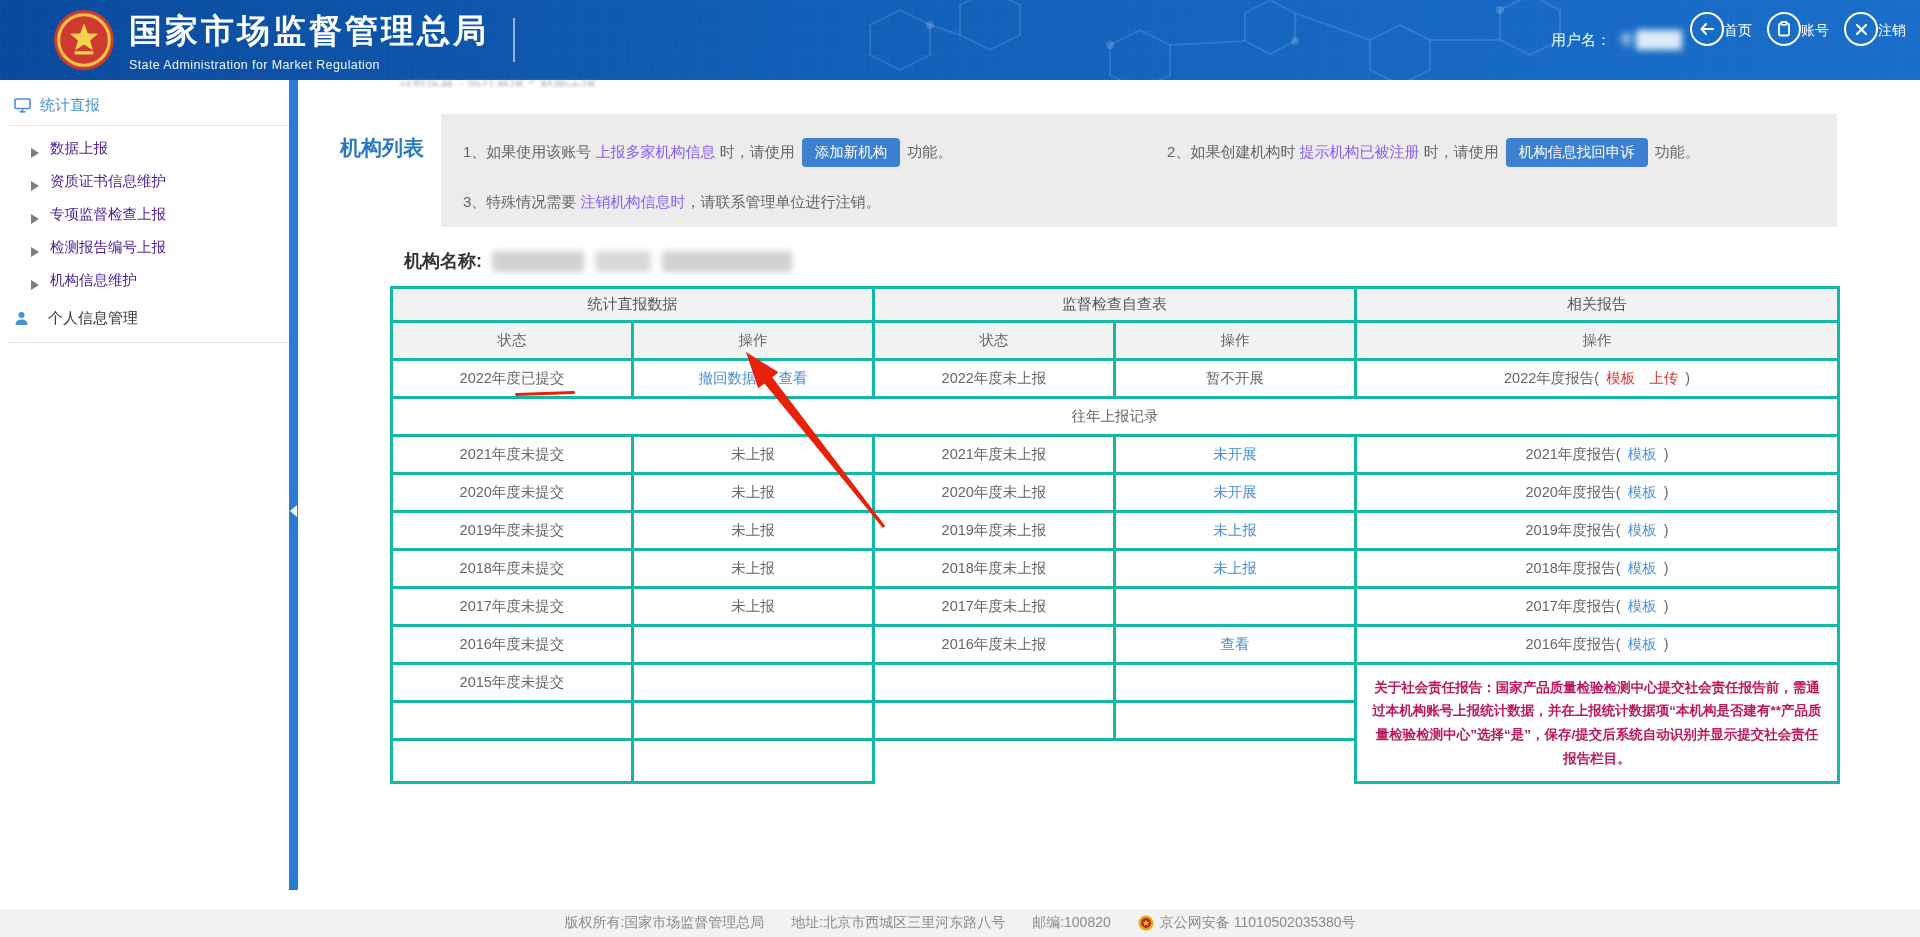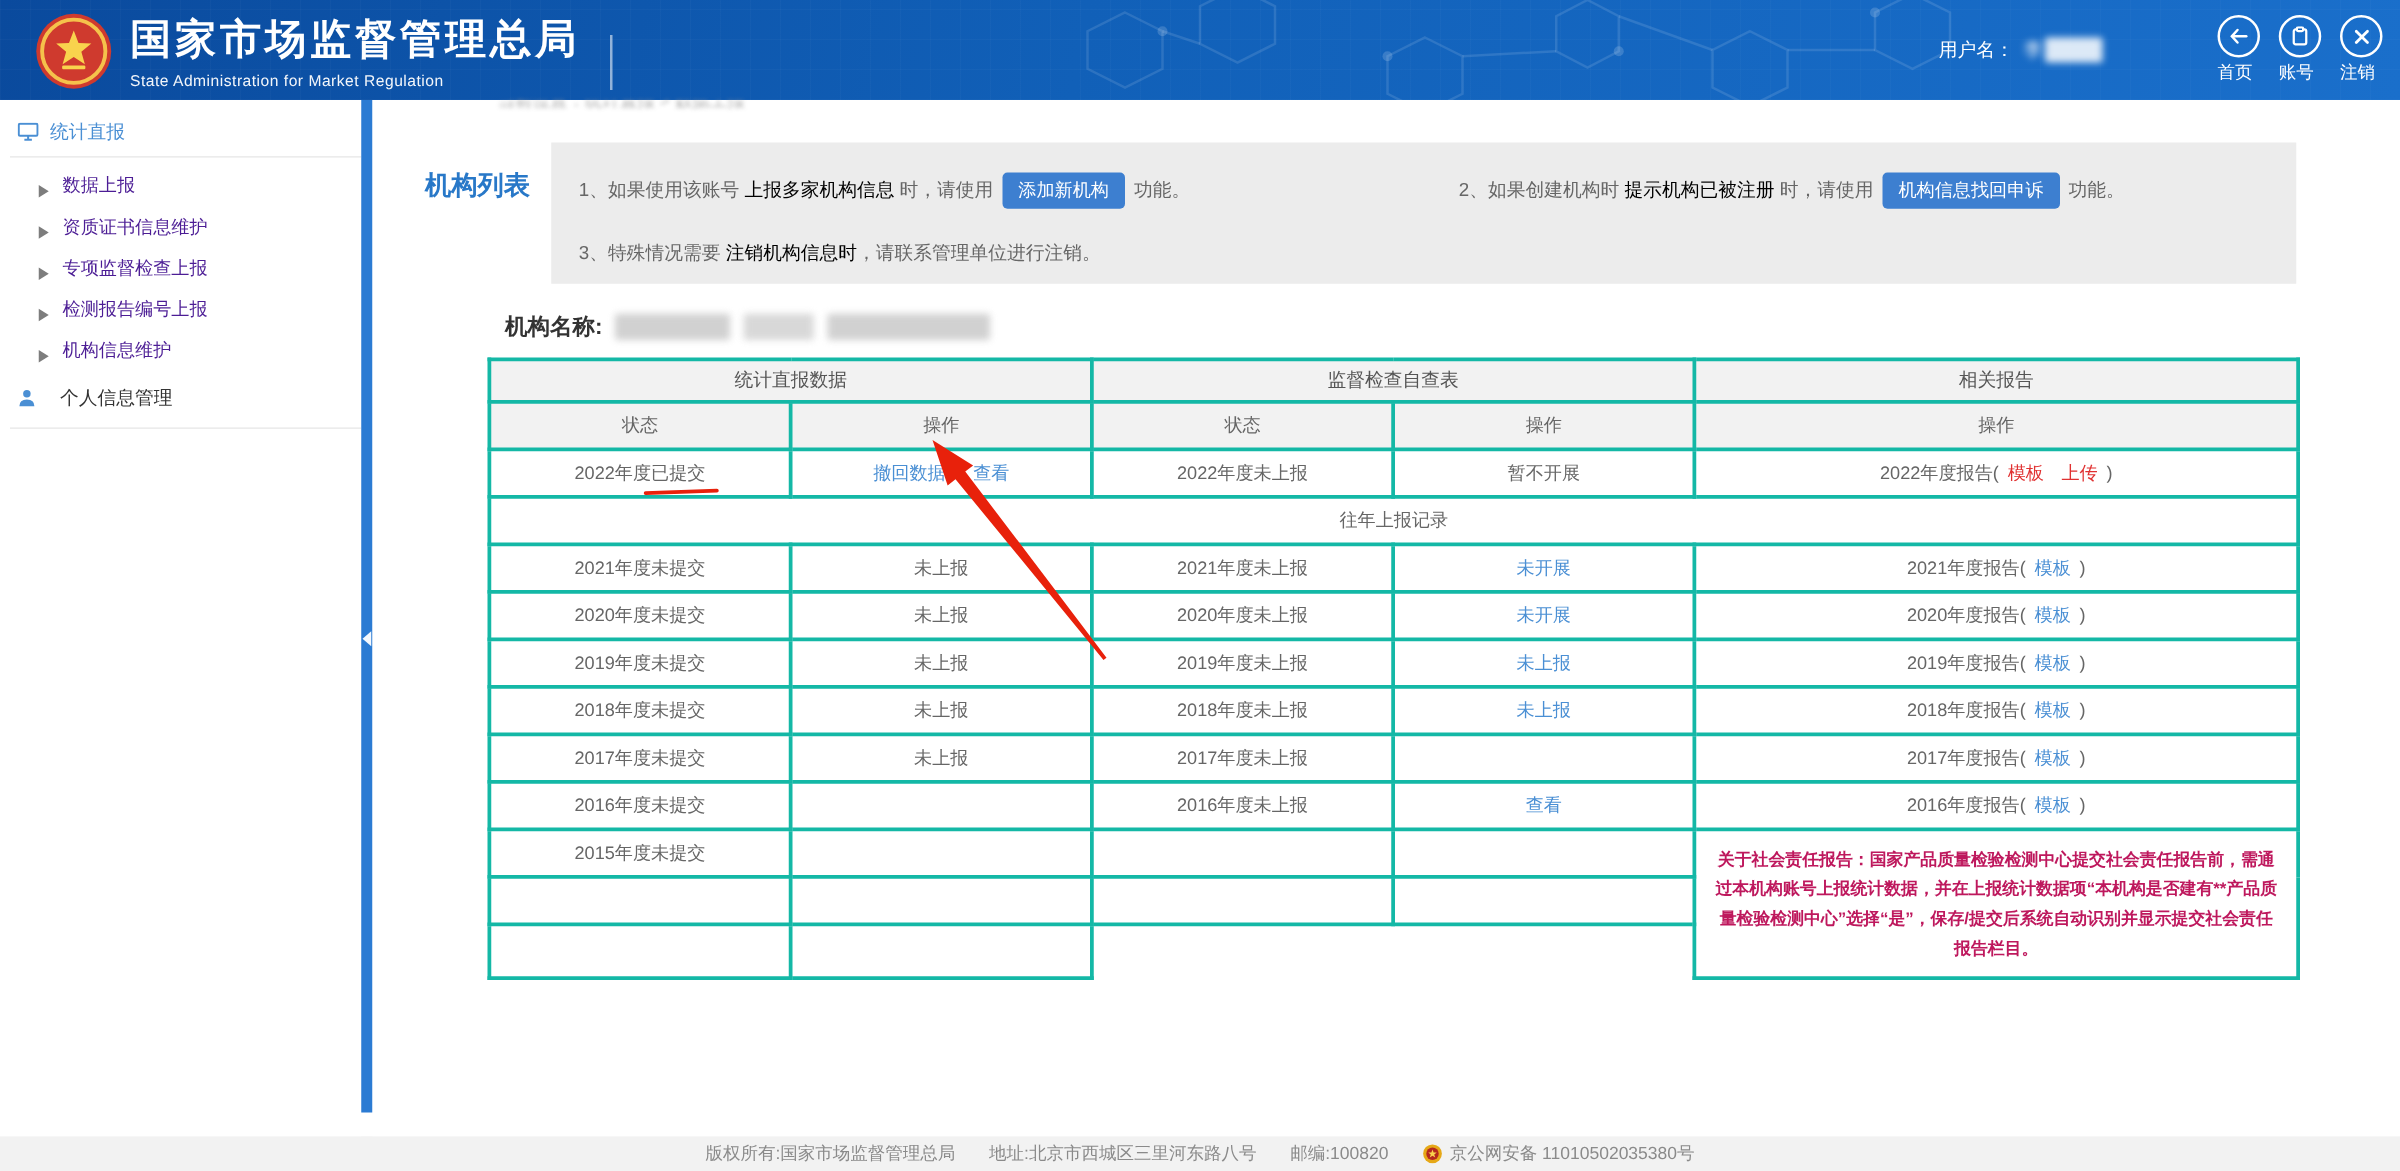--- a/index.html
+++ b/index.html
@@ -7,32 +7,32 @@
     font-family:"Liberation Sans","DejaVu Sans",sans-serif; }
   .page { position:relative; width:1920px; height:937px; }
 
   
   header { height:80px; position:relative; display:flex; align-items:center; color:#fff;
     background:linear-gradient(100deg,#0a4a9d 0%,#1160b8 45%,#1a6fcb 100%); }
   header::after{ content:''; position:absolute; inset:0;
     background:repeating-linear-gradient(0deg,rgba(255,255,255,.025) 0 1px,transparent 1px 24px),
                repeating-linear-gradient(90deg,rgba(255,255,255,.025) 0 1px,transparent 1px 24px);
     pointer-events:none; }
-  .brand { display:flex; align-items:flex-end; padding-left:28px; position:relative; z-index:2; }
+  .brand { display:flex; align-items:center; padding-left:16px; position:relative; z-index:2;margin-left:37px; }
   .emblem { width:62px; height:62px; margin-right:14px; flex:none; }
   .org-cn { font-size:33px; font-weight:bold; letter-spacing:3px; }
   .org-en { font-size:12.5px; letter-spacing:.4px; margin-top:4px; opacity:.95; }
   .brand-divider { width:2px; height:44px; background:rgba(255,255,255,.55); margin:0 24px; }
   .platform { font-size:27px; font-weight:bold; letter-spacing:2px; }
   .hex-decor { position:absolute; left:840px; top:0; width:760px; height:80px; opacity:.9; z-index:1; }
   .user-area { position:absolute; right:238px; top:30px; z-index:2; display:flex; align-items:center; font-size:15px; }
   .user-redacted { display:inline-flex; align-items:center; margin-left:8px; filter:blur(3px); }
   .user-redacted .blk { width:46px; height:20px; background:rgba(255,255,255,.85); border-radius:2px; margin-left:2px; }
   .header-actions { position:absolute; right:14px; top:12px; display:flex; gap:15px; z-index:2; }
-  .h-action { display:flex; flex-direction:column; cursor:pointer; }
+  .h-action { display:flex; flex-direction:row; align-items:center; cursor:pointer; }
   .h-circle { width:34px; height:34px; border:2px solid #fff; border-radius:50%;
     display:flex; align-items:center; justify-content:center; }
   .h-label { font-size:14px; margin-top:3px; }
 
   
   .content-row { display:flex; height:829px; background:#fff; }
   aside { width:289px; flex:none; background:#fff; padding-top:10px; }
   .accent-bar { width:9px; flex:none; background:#2b7bd3; height:810px; position:relative; }
   .collapse-handle { position:absolute; top:425px; left:1px; width:0; height:0;
     border-top:6px solid transparent; border-bottom:6px solid transparent;
@@ -53,21 +53,21 @@
   
   .breadcrumb-clip { position:absolute; top:0; left:100px; height:10px; overflow:hidden;
     color:#9a9a9a; font-size:14px; filter:blur(1.5px); opacity:.85; }
   .breadcrumb-clip span { display:block; margin-top:-8px; }
 
   
   .page-head { display:flex; align-items:flex-start; padding:34px 83px 0 42px; }
   .page-title { width:101px; flex:none; padding-top:20px; font-size:21px; font-weight:bold; color:#2878c8; }
   .notice-box { flex:1; background:#ececec; padding:13px 20px 15px 22px; display:grid;
     grid-template-columns:52% 48%; row-gap:15px; font-size:15px; color:#666; align-items:center; }
-  .red { color:#000000; }
+  .red { color:#8b5cf6; }
   .btn { background:#3d7fd0; color:#fff; border-radius:4px; padding:5px 13px; font-size:14.5px;
     display:inline-block; margin:11px 7px; cursor:pointer; }
 
   
   .orgname-row { margin:22px 0 0 106px; display:flex; align-items:center; }
   .orgname-label { font-size:18px; font-weight:bold; color:#333; margin-right:10px; }
   .redact-blk { height:21px; background:#c6c6c6; border-radius:2px; margin-right:11px; filter:blur(3px); opacity:.8; }
   .rb1 { width:92px; } .rb2 { width:56px; background:#cfcfcf; } .rb3 { width:130px; }
 
   

